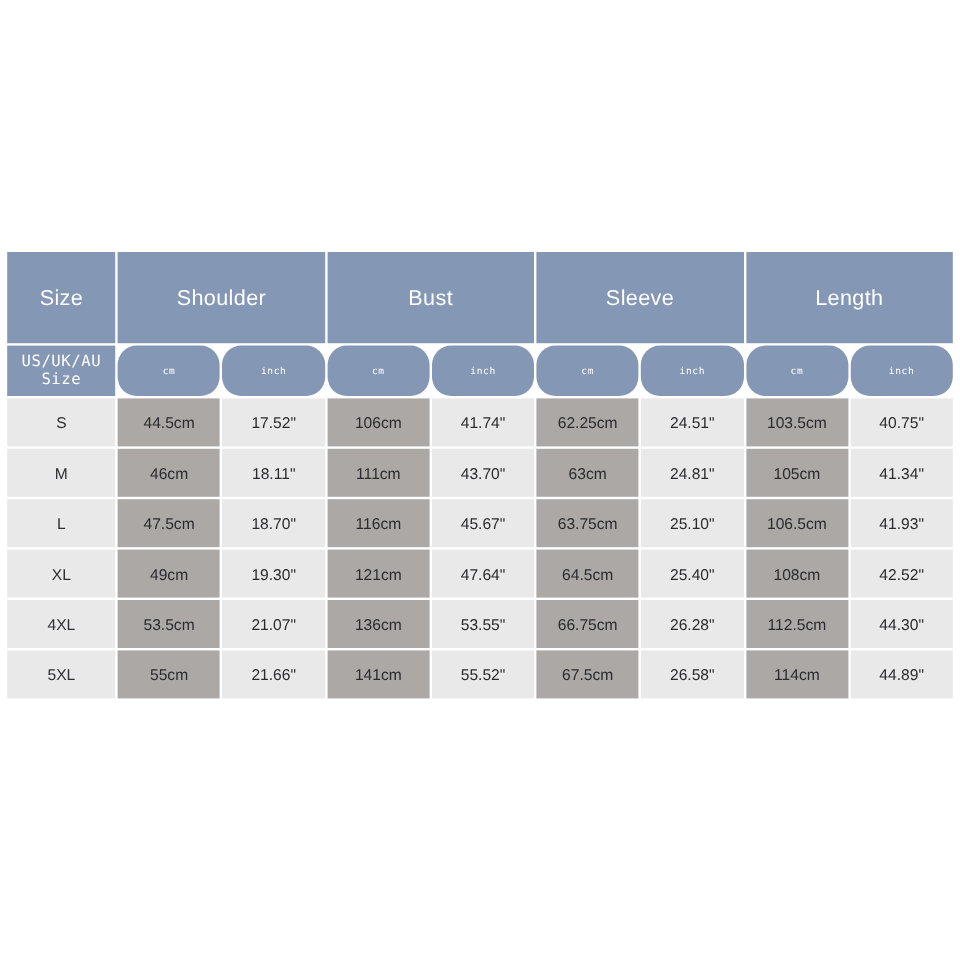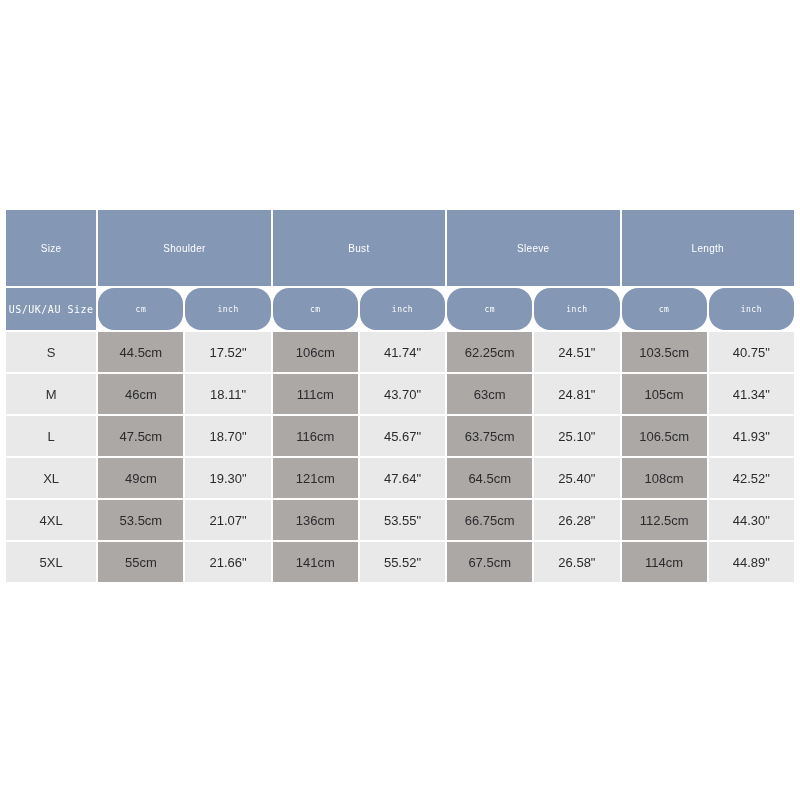--- a/index.html
+++ b/index.html
@@ -36,32 +36,32 @@
     text-align: center;
     vertical-align: middle;
     font-weight: normal;
   }
 
   
   .grp {
     background: #8497b4;
     color: #ffffff;
     height: 76px;
-    font-size: 10px;
+    font-size: 18px;
     font-weight: bold;
     letter-spacing: 0.3px;
   }
 
   
   .sub {
     background: #8497b4;
     color: #ffffff;
     height: 42px;
     font-family: "DejaVu Sans Mono", "Liberation Mono", monospace;
-    font-size: 10px;
+    font-size: 13px;
     font-weight: bold;
     letter-spacing: 0.5px;
   }
   .sub.unit {
     font-size: 8px;
     border-radius: 16px;
   }
 
   
   .cell-size {

